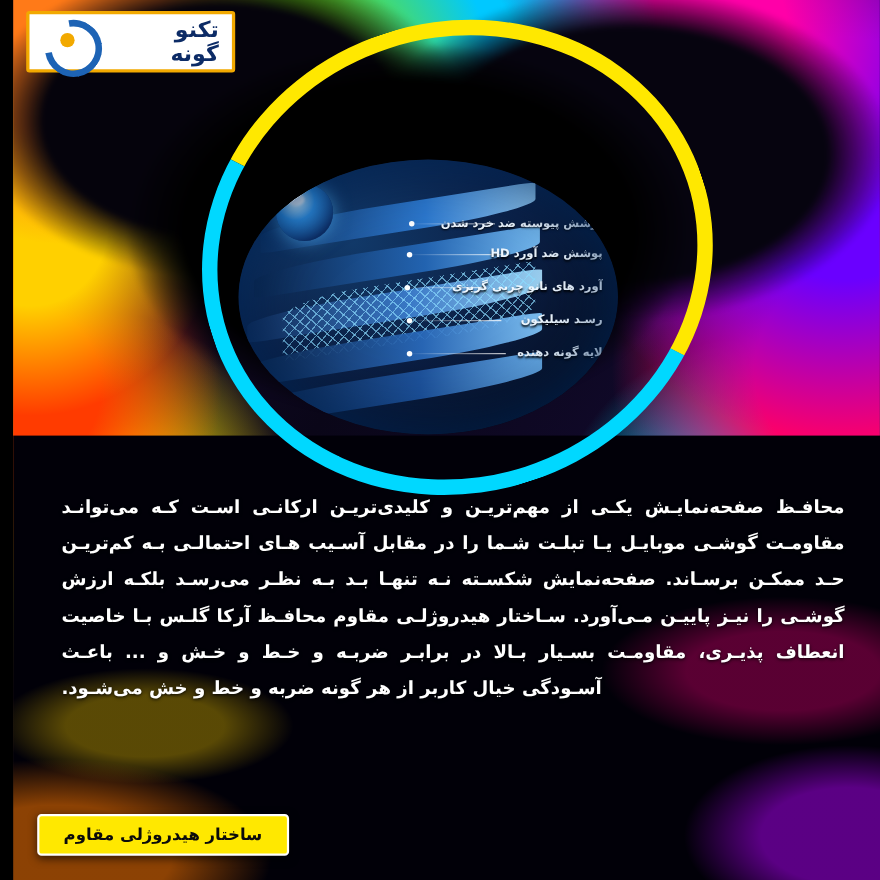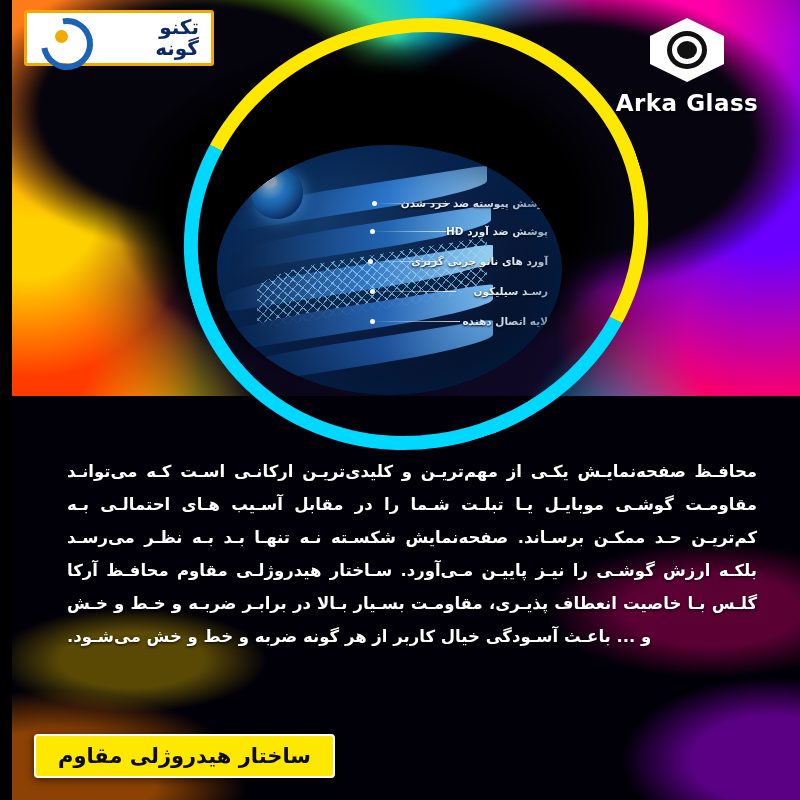--- a/index.html
+++ b/index.html
@@ -184,27 +184,27 @@
     direction:ltr;
   }
   
   .para{
     position:absolute;left:40px;top:440px;width:720px;
     color:#ffffff;direction:rtl;text-align:justify;text-align-last:left;
     font-size:16.5px;line-height:2.0;font-weight:bold;
     font-family:"DejaVu Sans", sans-serif;
     text-shadow:0 1px 3px rgba(0,0,0,.9);
   }
-  .para p{margin:15px;}
+  .para p{margin:4px;}
   
   .tag{
     position:absolute;left:22px;bottom:22px;
     background:#ffe800;border:2px solid #ffffff;border-radius:4px;
     padding:8px 22px;
-    color:#0b0b0b;font-size:21px;font-weight:bold;direction:rtl;
+    color:#0b0b0b;font-size:15px;font-weight:bold;direction:rtl;
     font-family:"DejaVu Sans", sans-serif;
     box-shadow:0 2px 8px rgba(0,0,0,.6);
   }
 </style>
 </head>
 <body>
 
 <div id="stage">
 
   <div class="bg-base"></div>
@@ -216,28 +216,20 @@
     <div class="txt">
       <div>تکنو</div>
       <div>گونه</div>
     </div>
     <div class="swoosh">
       <div class="ring"></div>
       <div class="dot"></div>
     </div>
   </div>
 
-  <div class="arka">
-    <div class="mark">
-      <div class="hex"></div>
-      <div class="eye-o"></div>
-      <div class="eye-i"></div>
-    </div>
-    <div class="name">Arka Glass</div>
-  </div>
 
   <div class="arc-wrap">
     <div class="arc-yellow"></div>
     <div class="arc-cyan"></div>
   </div>
 
   <div class="circle">
     <div class="circle-inner">
       <div class="layer l1"></div>
       <div class="layer l2"></div>
@@ -250,21 +242,21 @@
       <div class="leader ld1"></div>
       <div class="leader ld2"></div>
       <div class="leader ld3"></div>
       <div class="leader ld4"></div>
       <div class="leader ld5"></div>
 
       <div class="callout co1">پوشش پیوسته ضد خرد شدن</div>
       <div class="callout co2">پوشش ضد آورد HD</div>
       <div class="callout co3">آورد های نانو چربی گریزی</div>
       <div class="callout co4">رسـد سیلیکون</div>
-      <div class="callout co5">لایه اتصال دهنده</div>
+      <div class="callout co5">لایه گونه دهنده</div>
     </div>
     <div class="circle-glow"></div>
   </div>
 
   <div class="para">
     <p>محافـظ صفحه‌نمایـش یکـی از مهم‌تریـن و کلیدی‌تریـن ارکانـی اسـت کـه می‌توانـد مقاومـت گوشـی موبایـل یـا تبلـت شـما را در مقابل آسـیب هـای احتمالـی بـه کم‌تریـن حـد ممکـن برسـاند. صفحه‌نمایش شکسـته نـه تنهـا بـد بـه نظـر می‌رسـد بلکـه ارزش گوشـی را نیـز پاییـن مـی‌آورد. سـاختار هیدروژلـی مقاوم محافـظ آرکا گلـس بـا خاصیت انعطاف پذیـری، مقاومـت بسـیار بـالا در برابـر ضربـه و خـط و خـش و ... باعـث آسـودگی خیال کاربر از هر گونه ضربه و خط و خش می‌شـود.</p>
   </div>
 
   <div class="tag">ساختار هیدروژلی مقاوم</div>
 

